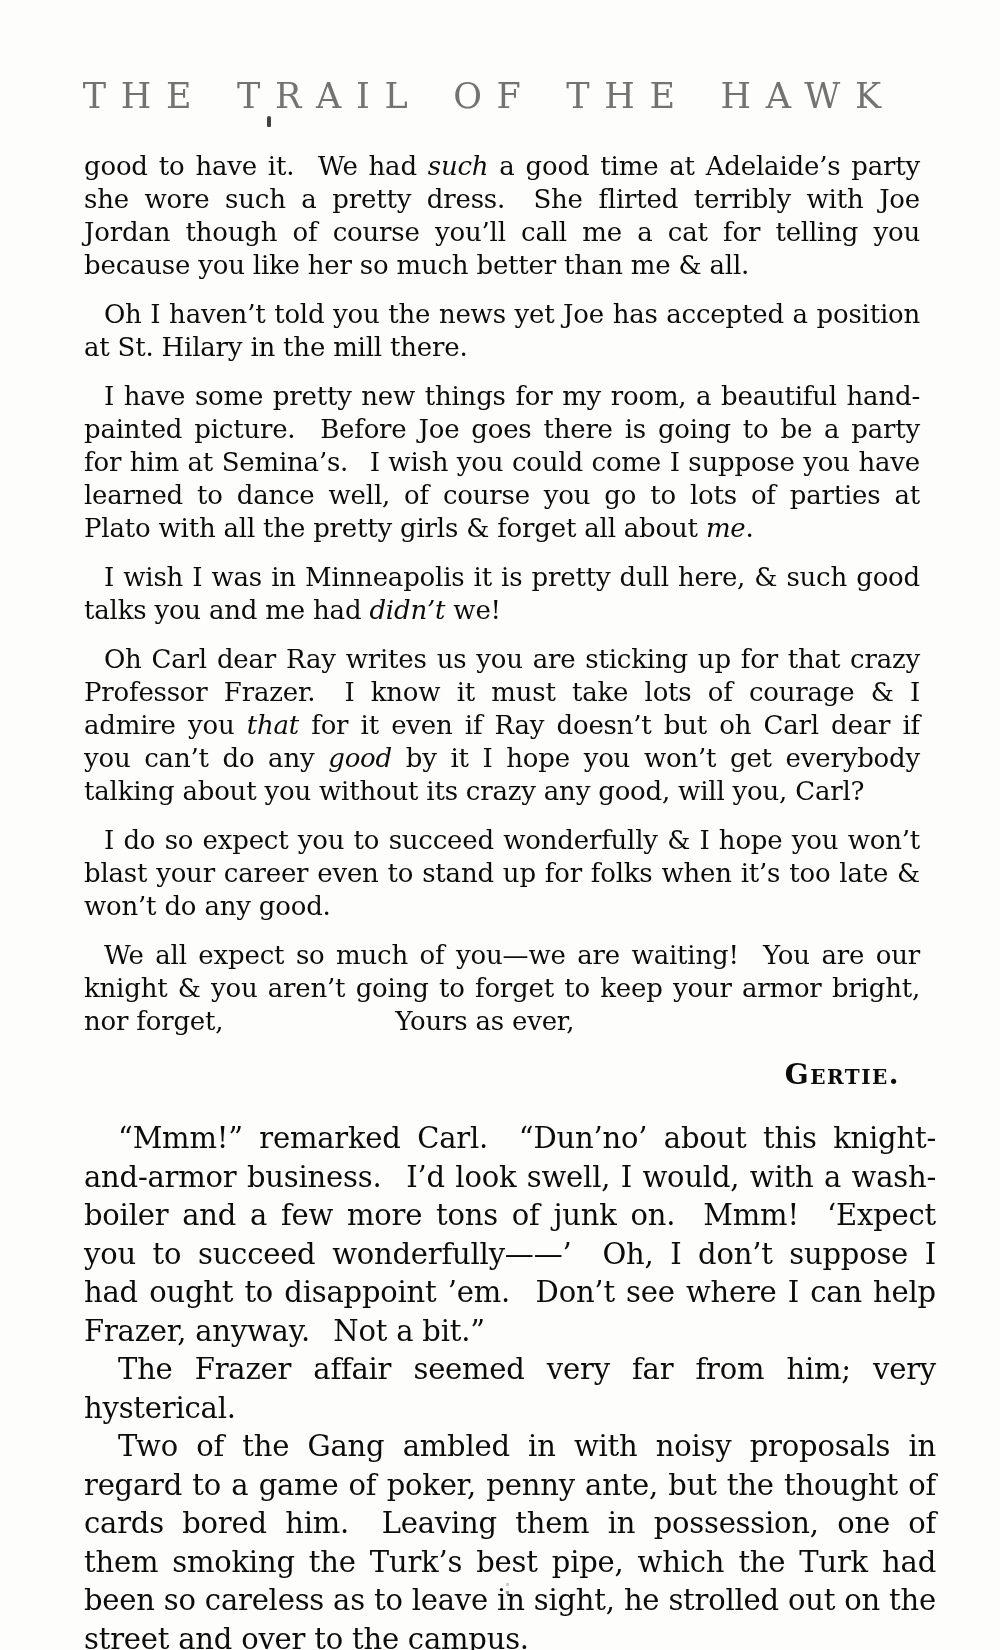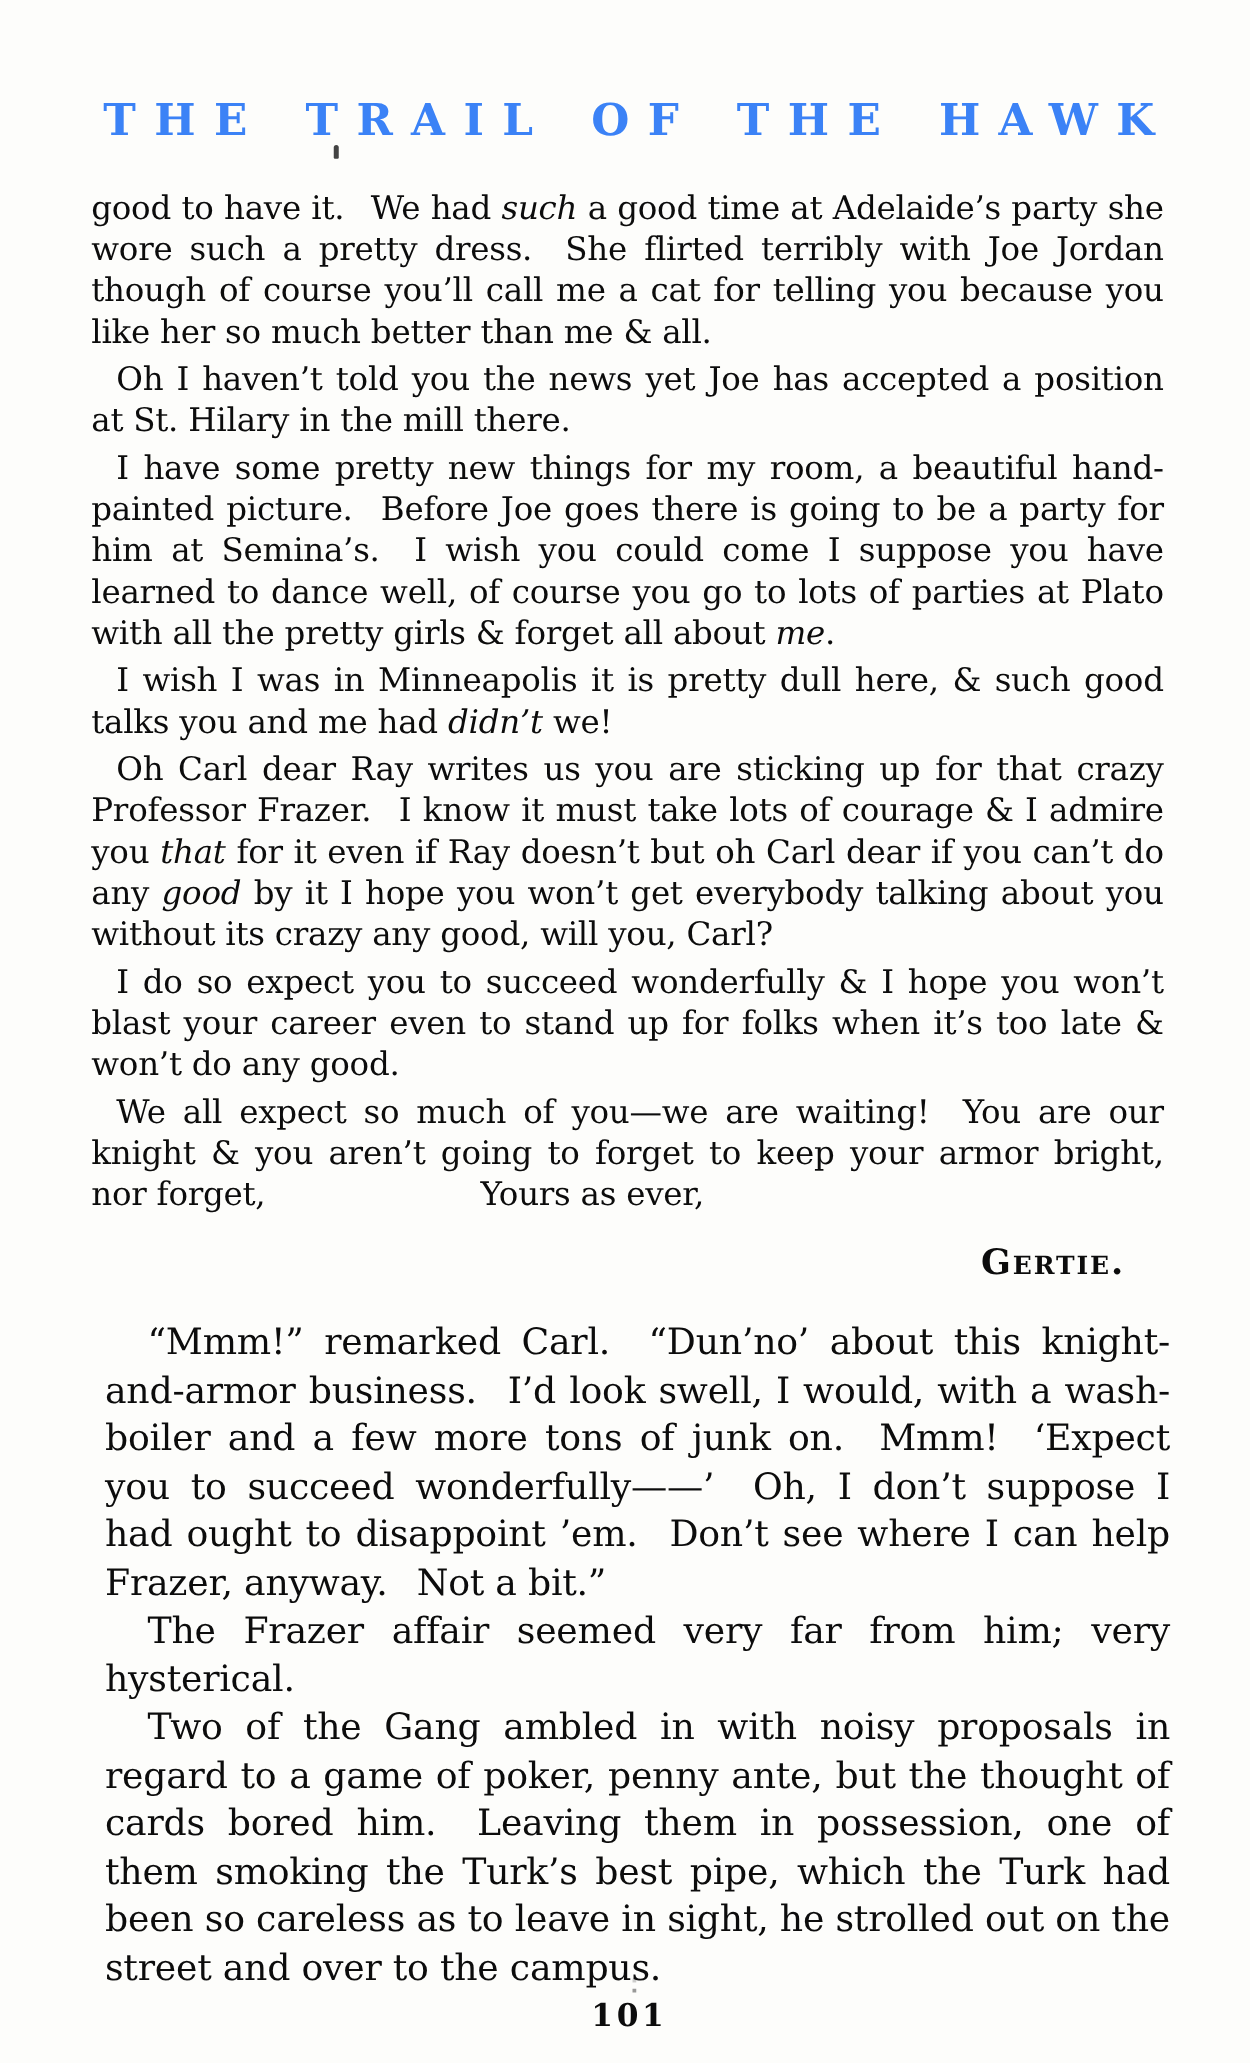--- a/index.html
+++ b/index.html
@@ -11,37 +11,37 @@
     overflow: hidden;
     position: relative;
   }
   .page {
     position: absolute; inset: 0;
     padding: 76px 64px 0 68px;
     box-sizing: border-box;
   }
   .running-head {
     margin: 0;
-    text-align: right;
+    text-align: left;
     font-size: 35px;
-    font-weight: 700;
+    font-weight: 400;
     letter-spacing: 0.42em;
     text-indent: 0.42em;
     word-spacing: 0.14em;
     white-space: nowrap;
-    color: #3b82f6;
+    color: #737373;
   }
   .letter {
     margin-top: 34px;
     font-size: 26px;
     line-height: 33px;
     text-align: justify;
     letter-spacing: -0.2px;
   }
-  .letter .para { margin: 5px; }
+  .letter .para { margin: 16px; }
   .letter .para.indent { text-indent: 20px; }
   .gap { display: inline-block; width: 172px; }
   .signature {
     text-align: right;
     padding-right: 36px;
     margin-top: 20px;
     font-size: 28px;
     line-height: 33px;
     font-weight: 700;
     font-variant: small-caps;

